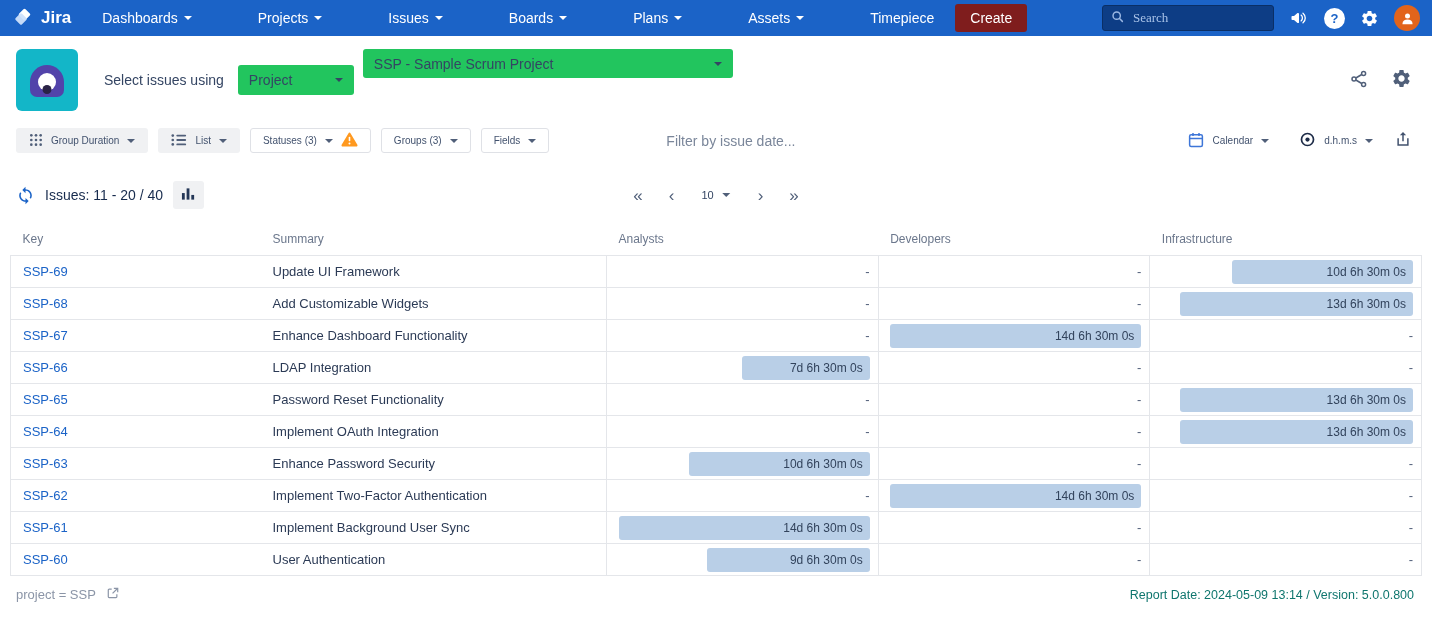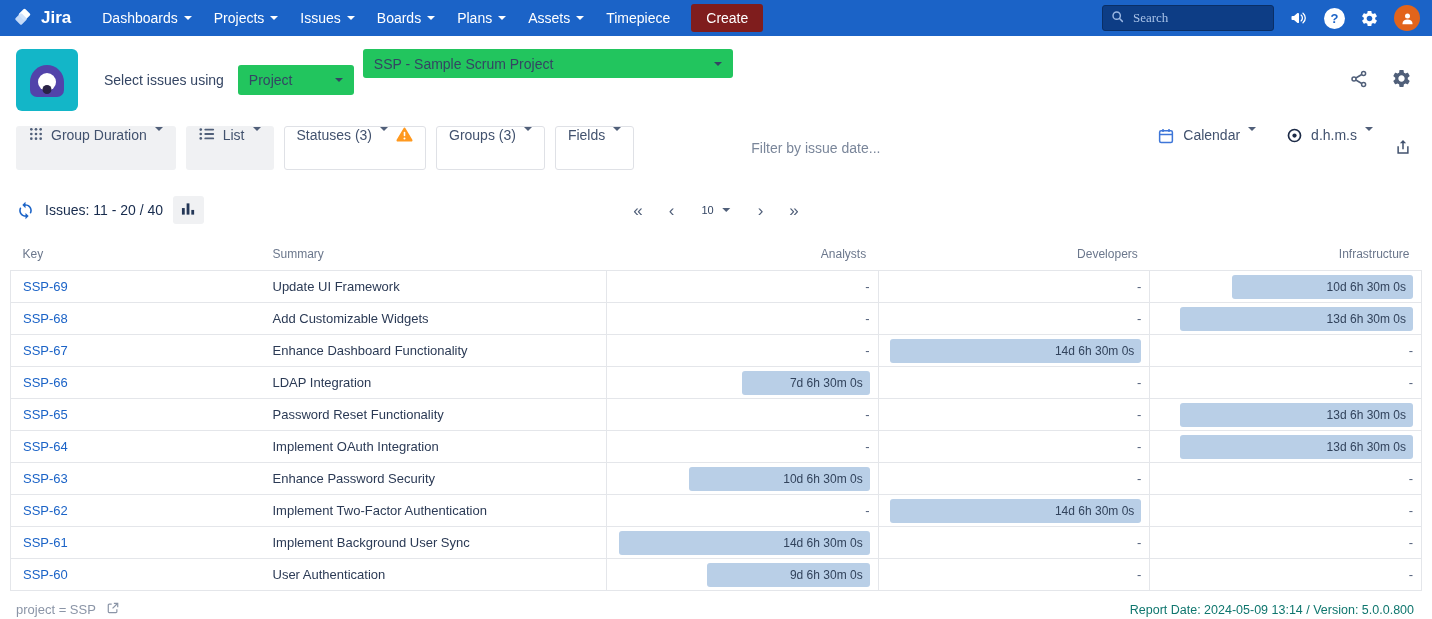--- a/index.html
+++ b/index.html
@@ -8,21 +8,21 @@
     width:1432px; height:619px; overflow:hidden;
     font-family:"Liberation Sans", sans-serif;
     background:#ffffff; color:#172b4d;
   }
   button { font-family:inherit; cursor:pointer; }
 
   
   .navbar { height:36px; background:#1b63c7; display:flex; align-items:center; padding:0 12px 0 14px; }
   .brand { display:flex; align-items:center; gap:7px; color:#fff; font-size:17px; font-weight:700; margin-right:20px; cursor:pointer; }
   .brand svg { display:block; }
-  .nav-menu { display:flex; align-items:center; height:100%; }
+  .nav-menu { display:flex; align-items:center; height:100%;gap:44px; }
   .nav-item { display:flex; align-items:center; gap:6px; color:#fff; font-size:14px; padding:0 11px; height:100%; cursor:pointer; white-space:nowrap; }
   .chev { width:0; height:0; border-left:4px solid transparent; border-right:4px solid transparent; border-top:4.5px solid currentColor; display:inline-block; }
   .create-btn { background:#7f1d1d; color:#fff; border:none; border-radius:3px; font-size:14px; padding:6px 15px; margin-left:10px; }
   .nav-right { margin-left:auto; display:flex; align-items:center; gap:15px; }
   .search-box { display:flex; align-items:center; gap:7px; background:#0d3d85; border:1px solid #0a2f66; border-radius:3px; height:26px; width:172px; padding:0 8px; }
   .search-box input { background:transparent; border:none; outline:none; color:#fff; font-size:13px; width:100%; font-family:Liberation Serif, serif; }
   .search-box input::placeholder { color:#a8c2e8; }
   .nav-icon { color:#fff; display:flex; align-items:center; cursor:pointer; }
   .help-circle { width:21px; height:21px; border-radius:50%; background:#fff; color:#1b63c7; font-weight:700; font-size:13px; display:flex; align-items:center; justify-content:center; }
   .avatar { width:26px; height:26px; border-radius:50%; background:#e2641b; display:flex; align-items:center; justify-content:center; cursor:pointer; }
@@ -37,21 +37,21 @@
   .hc-row { display:flex; align-items:center; gap:14px; }
   .hc-label { font-size:14px; color:#344563; }
   .select { display:flex; align-items:center; justify-content:space-between; gap:29px; background:#22c55e; border-radius:3px; padding:0 11px; height:30px; font-size:14px; color:#344563; cursor:pointer; }
   .select-mode { width:116px; }
   .select-project { width:370px; height:29px; }
   .header-icons { position:absolute; right:20px; top:32px; display:flex; gap:22px; color:#505f79; }
   .header-icons span { cursor:pointer; display:flex; align-items:center; }
 
   
   .toolbar { display:flex; align-items:center; padding:9px 16px 10px; gap:10px; }
-  .tb-btn { display:flex; gap:8px; background:#f0f1f3; border:1px solid transparent; border-radius:3px; height:44px; padding:0 12px; font-size:14px; color:#42526e; white-space:nowrap; }
+  .tb-btn { display:flex; align-items:center; gap:8px; background:#f0f1f3; border:1px solid transparent; border-radius:3px; height:25px; padding:0 12px; font-size:10px; color:#42526e; white-space:nowrap; }
   .tb-btn .chev { color:#505f79; }
   .tb-btn.outline { background:#fff; border-color:#dfe1e6; }
   .tb-btn.plain { background:transparent; }
   .icon-btn { background:transparent; border:none; display:flex; align-items:center; padding:4px; }
   .filter-input { flex:1; margin-left:105px; border:none; outline:none; font-size:14px; color:#172b4d; min-width:60px; font-family:inherit; }
   .filter-input::placeholder { color:#7a869a; }
   .toolbar-right { display:flex; align-items:center; gap:4px; }
 
   
   .pagination-row { display:flex; align-items:center; padding:16px 16px 8px; position:relative; }
@@ -60,21 +60,21 @@
   .chart-btn { background:#f0f1f3; border:none; border-radius:3px; width:31px; height:28px; display:flex; align-items:center; justify-content:center; }
   .pager { position:absolute; left:50%; transform:translateX(-50%); display:flex; align-items:center; gap:12px; }
   .pg-btn { background:none; border:none; font-size:17px; color:#505f79; padding:2px 7px; line-height:1; }
   .page-size { display:flex; align-items:center; gap:9px; font-size:11px; color:#344563; cursor:pointer; padding:4px 8px; }
   .page-size .chev { color:#505f79; }
 
   
   .table-wrap { padding:6px 10px 0; }
   table { width:100%; border-collapse:collapse; table-layout:fixed; }
   th { font-size:12px; color:#6b778c; font-weight:400; padding:9px 12px; text-align:left; }
-  th.num { text-align:right; }
+  th.num { }
   tbody td { border-top:1px solid #e4e6ea; font-size:13px; height:32px; padding:0 12px; }
   tbody tr:last-child td { border-bottom:1px solid #e4e6ea; }
   .td-key { border-left:1px solid #e4e6ea; }
   .key-link { color:#1b63c7; text-decoration:none; }
   .td-summary { color:#2b3a55; border-right:1px solid #e4e6ea; overflow:hidden; white-space:nowrap; text-overflow:ellipsis; }
   .td-duration { text-align:right; color:#505f79; border-right:1px solid #e4e6ea; padding:0 8px 0 4px; }
   .duration-bar { margin-left:auto; height:24px; background:#b9cfe7; border-radius:3px; display:flex; align-items:center; justify-content:flex-end; padding-right:7px; font-size:12px; color:#32435c; white-space:nowrap; }
 
   
   .footer { display:flex; justify-content:space-between; align-items:center; padding:11px 18px 0 16px; }

